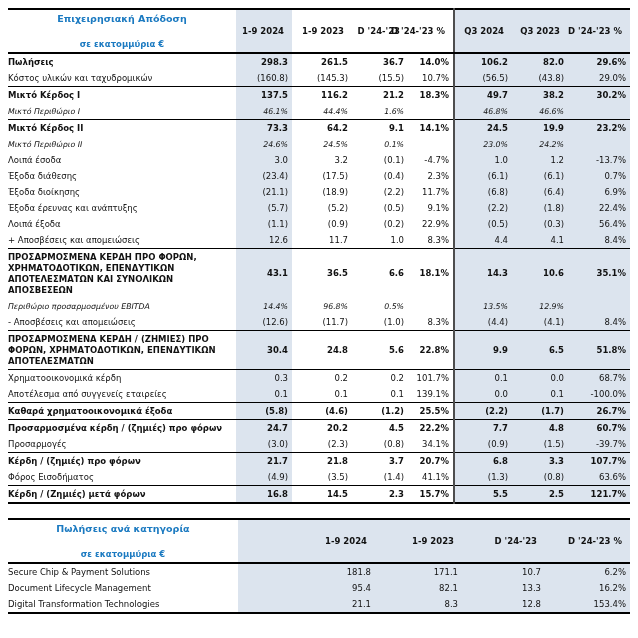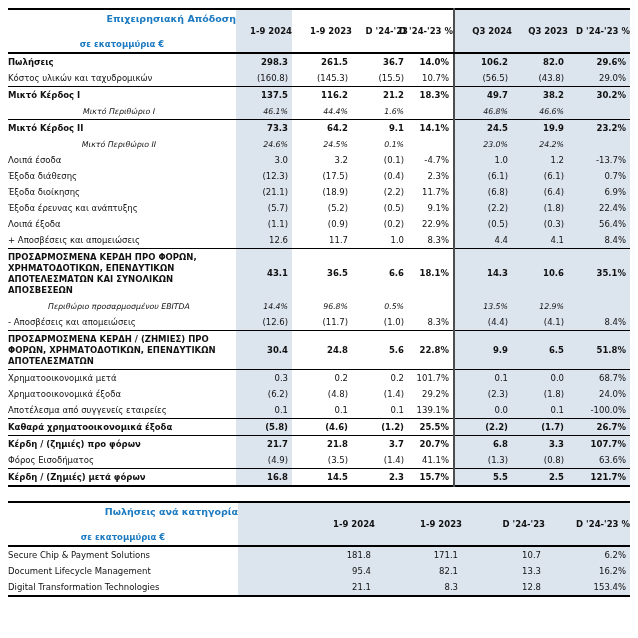--- a/index.html
+++ b/index.html
@@ -14,28 +14,28 @@
   table.fin{
     border-collapse:collapse;table-layout:fixed;width:622px;
     border-top:2.5px solid #000;border-bottom:2.5px solid #000;
   }
   table.fin + table.fin{margin-top:14px;}
   th,td{padding:2.5px 0 2.5px 0;vertical-align:middle;line-height:11px;}
   thead th{border-bottom:2px solid #000;height:38px;position:relative;}
   td.lbl{text-align:left;padding-right:2px;}
   td.num,th.num{text-align:right;padding-right:4px;white-space:nowrap;}
   th.num .hspan{
-    position:absolute;right:0;top:50%;transform:translateY(-50%);
+    position:absolute;right:8px;top:50%;transform:translateY(-50%);
     white-space:nowrap;font-weight:bold;font-size:8.5px;
   }
-  .ttl{color:var(--accent);font-weight:bold;font-size:9.5px;line-height:12px;text-align:right;}
+  .ttl{color:var(--accent);font-weight:bold;font-size:9.5px;line-height:12px;}
   .sub{color:var(--accent);font-size:8.5px;line-height:11px;margin-top:14px;}
   tr.b td{font-weight:bold;}
   tr.i td{font-style:italic;font-size:7.8px;}
-  tr.i td.lbl{text-align:center;padding-right:6px;}
+  tr.i td.lbl{text-align:left;padding-right:6px;}
   tr.sep td{border-top:1px solid #000;}
   tr.gap td{}
   
   .t1 td.v0,.t1 th.v0,
   .t1 td.v4,.t1 th.v4,
   .t1 td.v5,.t1 th.v5,
   .t1 td.v6,.t1 th.v6{background:var(--shade);}
   .t1 td.v4,.t1 th.v4{border-left:2px solid var(--divider);}
   
   .t2 td.num,.t2 th.num{background:var(--shade);}
@@ -151,21 +151,21 @@
           <td class="num v0">3.0</td>
           <td class="num v1">3.2</td>
           <td class="num v2">(0.1)</td>
           <td class="num v3">-4.7%</td>
           <td class="num v4">1.0</td>
           <td class="num v5">1.2</td>
           <td class="num v6">-13.7%</td>
         </tr>
         <tr class="n">
           <td class="lbl">Έξοδα διάθεσης</td>
-          <td class="num v0">(12.3)</td>
+          <td class="num v0">(23.4)</td>
           <td class="num v1">(17.5)</td>
           <td class="num v2">(0.4)</td>
           <td class="num v3">2.3%</td>
           <td class="num v4">(6.1)</td>
           <td class="num v5">(6.1)</td>
           <td class="num v6">0.7%</td>
         </tr>
         <tr class="n">
           <td class="lbl">Έξοδα διοίκησης</td>
           <td class="num v0">(21.1)</td>
@@ -240,58 +240,68 @@
           <td class="lbl">ΠΡΟΣΑΡΜΟΣΜΕΝΑ ΚΕΡΔΗ / (ΖΗΜΙΕΣ) ΠΡΟ ΦΟΡΩΝ, ΧΡΗΜΑΤΟΔΟΤΙΚΩΝ, ΕΠΕΝΔΥΤΙΚΩΝ ΑΠΟΤΕΛΕΣΜΑΤΩΝ</td>
           <td class="num v0">30.4</td>
           <td class="num v1">24.8</td>
           <td class="num v2">5.6</td>
           <td class="num v3">22.8%</td>
           <td class="num v4">9.9</td>
           <td class="num v5">6.5</td>
           <td class="num v6">51.8%</td>
         </tr>
         <tr class="n sep">
-          <td class="lbl">Χρηματοοικονομικά μετά</td>
+          <td class="lbl">Χρηματοοικονομικά κέρδη</td>
           <td class="num v0">0.3</td>
           <td class="num v1">0.2</td>
           <td class="num v2">0.2</td>
           <td class="num v3">101.7%</td>
           <td class="num v4">0.1</td>
           <td class="num v5">0.0</td>
           <td class="num v6">68.7%</td>
-        </tr>
-        <tr class="n">
-          <td class="lbl">Χρηματοοικονομικά έξοδα</td>
-          <td class="num v0">(6.2)</td>
-          <td class="num v1">(4.8)</td>
-          <td class="num v2">(1.4)</td>
-          <td class="num v3">29.2%</td>
-          <td class="num v4">(2.3)</td>
-          <td class="num v5">(1.8)</td>
-          <td class="num v6">24.0%</td>
         </tr>
         <tr class="n">
           <td class="lbl">Αποτέλεσμα από συγγενείς εταιρείες</td>
           <td class="num v0">0.1</td>
           <td class="num v1">0.1</td>
           <td class="num v2">0.1</td>
           <td class="num v3">139.1%</td>
           <td class="num v4">0.0</td>
           <td class="num v5">0.1</td>
           <td class="num v6">-100.0%</td>
         </tr>
         <tr class="b sep">
           <td class="lbl">Καθαρά χρηματοοικονομικά έξοδα</td>
           <td class="num v0">(5.8)</td>
           <td class="num v1">(4.6)</td>
           <td class="num v2">(1.2)</td>
           <td class="num v3">25.5%</td>
           <td class="num v4">(2.2)</td>
           <td class="num v5">(1.7)</td>
           <td class="num v6">26.7%</td>
+        </tr>
+        <tr class="b sep">
+          <td class="lbl">Προσαρμοσμένα κέρδη / (ζημιές) προ φόρων</td>
+          <td class="num v0">24.7</td>
+          <td class="num v1">20.2</td>
+          <td class="num v2">4.5</td>
+          <td class="num v3">22.2%</td>
+          <td class="num v4">7.7</td>
+          <td class="num v5">4.8</td>
+          <td class="num v6">60.7%</td>
+        </tr>
+        <tr class="n">
+          <td class="lbl">Προσαρμογές</td>
+          <td class="num v0">(3.0)</td>
+          <td class="num v1">(2.3)</td>
+          <td class="num v2">(0.8)</td>
+          <td class="num v3">34.1%</td>
+          <td class="num v4">(0.9)</td>
+          <td class="num v5">(1.5)</td>
+          <td class="num v6">-39.7%</td>
         </tr>
         <tr class="b sep">
           <td class="lbl">Κέρδη / (ζημιές) προ φόρων</td>
           <td class="num v0">21.7</td>
           <td class="num v1">21.8</td>
           <td class="num v2">3.7</td>
           <td class="num v3">20.7%</td>
           <td class="num v4">6.8</td>
           <td class="num v5">3.3</td>
           <td class="num v6">107.7%</td>

